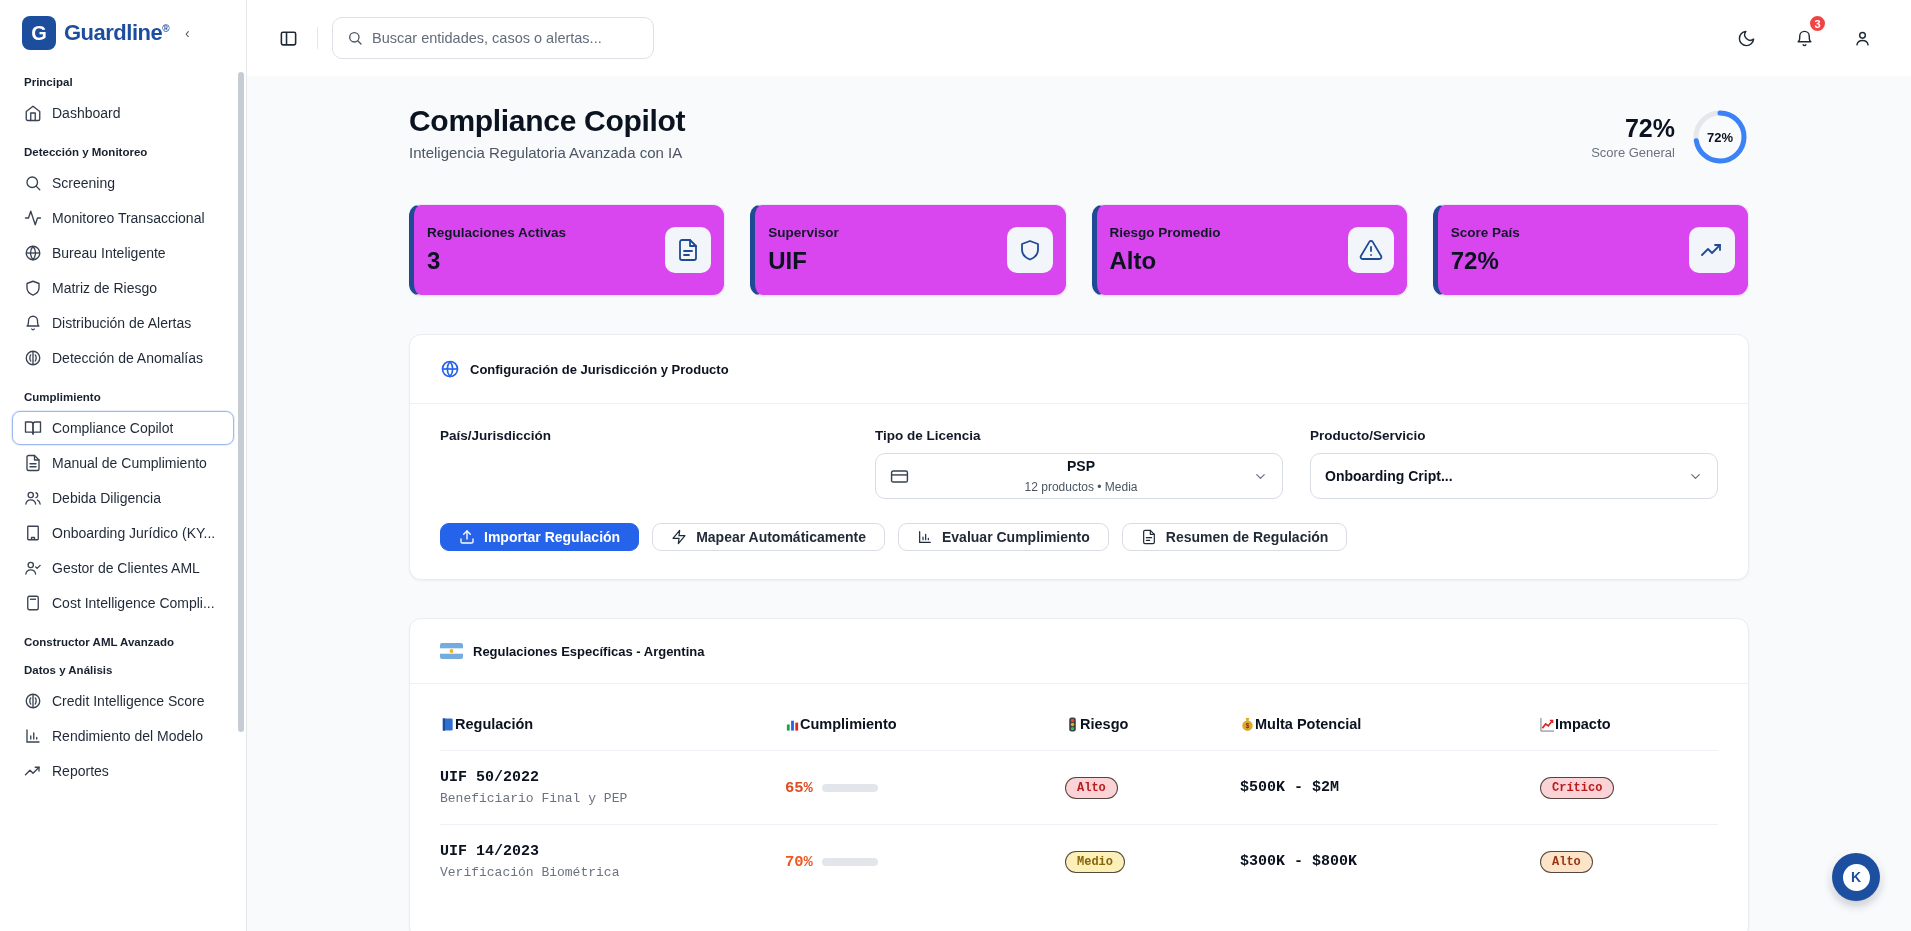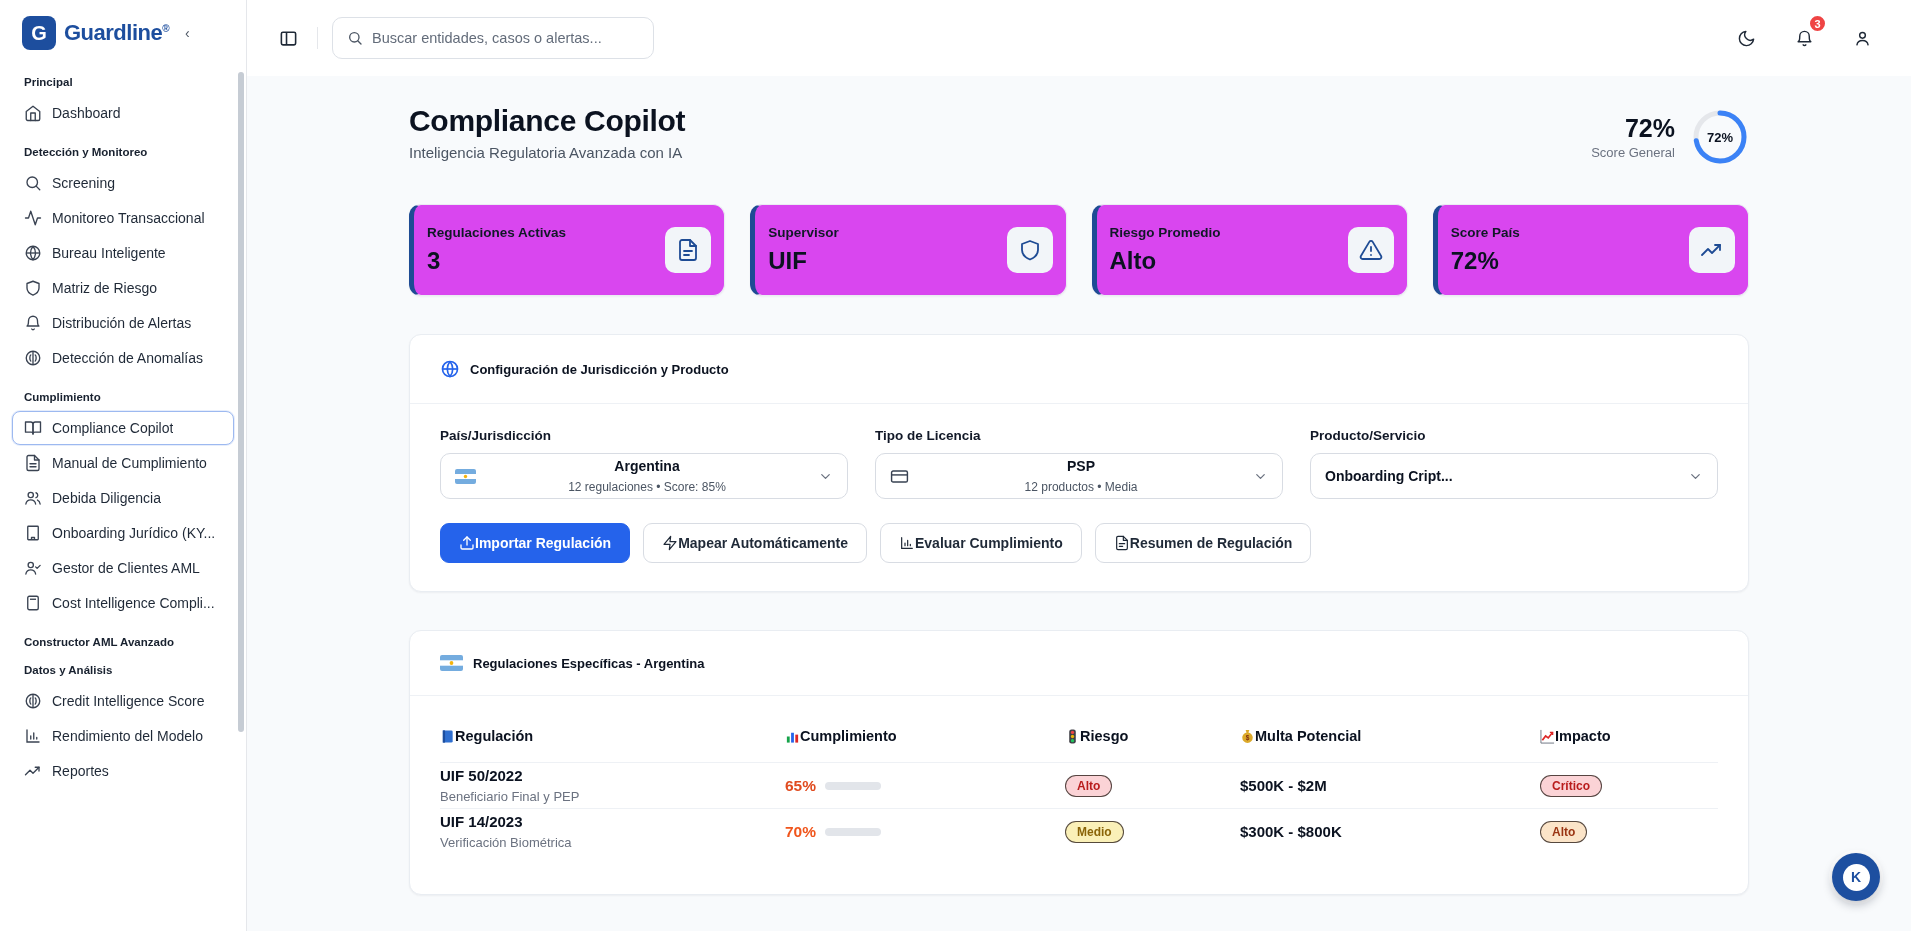--- a/index.html
+++ b/index.html
@@ -73,30 +73,30 @@
   .select { display:flex; align-items:center; gap:10px; height:46px; border:1px solid #d8dce3; border-radius:10px; background:#fff; padding:0 14px; cursor:pointer; }
   .select .sel-main { flex:1; text-align:center; line-height:1.25; }
   .select .sel-main.left { text-align:left; }
   .sel-value { font-size:14px; font-weight:700; color:#0b1220; }
   .sel-detail { font-size:12px; color:#4b5563; }
   .chev { color:#6b7280; flex:none; display:flex; }
   .chev svg { width:15px; height:15px; }
   .sel-ic { display:flex; color:#374151; flex:none; }
 
   .actions { display:flex; gap:13px; margin-top:24px; }
-  .btn { display:inline-flex; align-items:center; height:40px; padding:0 18px; border-radius:9px; font-size:14px; font-weight:600; font-family:"Liberation Sans",sans-serif; cursor:pointer; border:1px solid #d8dce3; background:#fff; color:#1f2937; }
+  .btn { display:inline-flex; align-items:center; gap:9px; height:28px; padding:0 18px; border-radius:9px; font-size:14px; font-weight:600; font-family:"Liberation Sans",sans-serif; cursor:pointer; border:1px solid #d8dce3; background:#fff; color:#1f2937; }
   .btn svg { width:16px; height:16px; }
   .btn.primary { background:#2563eb; border-color:#2563eb; color:#fff; }
 
   
   .reg-table { padding:10px 30px 40px; }
   .t-head, .t-row { display:grid; grid-template-columns:345px 280px 175px 300px 1fr; align-items:center; }
   .t-head { padding:22px 0 18px; }
   .th { display:flex; align-items:center; font-size:14.5px; font-weight:700; color:#0b1220; }
-  .t-row { border-top:1px solid #eef1f5; padding:4px 0; }
+  .t-row { border-top:1px solid #eef1f5; padding:18px 0;font-family:Liberation Mono, monospace; }
   .reg-name { font-size:15px; font-weight:700; color:#0b1220; }
   .reg-desc { font-size:13px; color:#6b7280; margin-top:5px; }
   .pct-wrap { display:flex; align-items:center; gap:9px; }
   .pct { font-size:15.5px; font-weight:700; }
   .bar { width:56px; height:8px; border-radius:4px; background:#e2e5ea; overflow:hidden; }
   .bar-fill { height:100%; border-radius:4px; background:#3b82f6; }
   .badge { display:inline-block; padding:3px 11px; border-radius:999px; font-size:12px; font-weight:700; border:1px solid rgba(45,32,28,.8); }
   .badge.red { background:#fbd3d6; color:#b91c1c; }
   .badge.yellow { background:#faf0b8; color:#8a6408; }
   .badge.orange { background:#fbe4c8; color:#9a3412; }
@@ -428,38 +428,20 @@
                   <path d="M3 12h18"></path>
                   <path d="M12 3a14 14 0 0 1 0 18a14 14 0 0 1 0-18"></path>
                 </svg>
               </span>
             <span class="card-title">Configuración de Jurisdicción y Producto</span>
           </div>
           <div class="card-body">
             <div class="fields">
               <div>
                 <div class="field-label">País/Jurisdicción</div>
-                <div class="select">
-                  <span class="sel-ic">
-                      <svg width="21" height="15" viewBox="0 0 21 15">
-                        <rect width="21" height="15" rx="2" fill="#74ACDF"></rect>
-                        <rect y="5" width="21" height="5" fill="#ffffff"></rect>
-                        <circle cx="10.5" cy="7.5" r="1.7" fill="#F6B40E"></circle>
-                      </svg>
-                    </span>
-                  <span class="sel-main">
-                    <span class="sel-value">Argentina</span><br>
-                    <span class="sel-detail">12 regulaciones • Score: 85%</span>
-                  </span>
-                  <span class="chev">
-                      <svg viewBox="0 0 24 24" fill="none" stroke="currentColor" stroke-width="2" stroke-linecap="round" stroke-linejoin="round">
-                        <path d="M6 9l6 6 6-6"></path>
-                      </svg>
-                    </span>
-                </div>
               </div>
               <div>
                 <div class="field-label">Tipo de Licencia</div>
                 <div class="select">
                   <span class="sel-ic">
                       <svg width="19" height="19" viewBox="0 0 24 24" fill="none" stroke="currentColor" stroke-width="1.8">
                         <rect x="2" y="5" width="20" height="14" rx="2"></rect>
                         <path d="M2 10h20"></path>
                       </svg>
                     </span>

